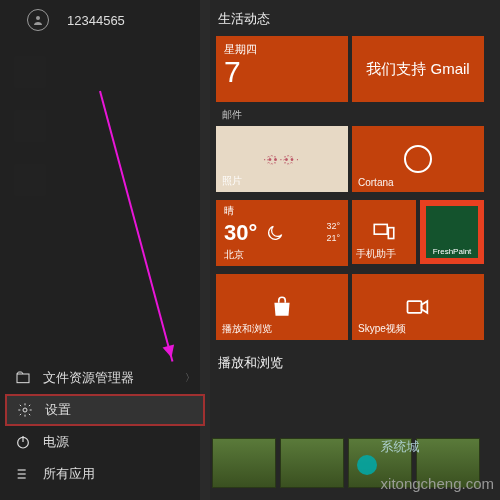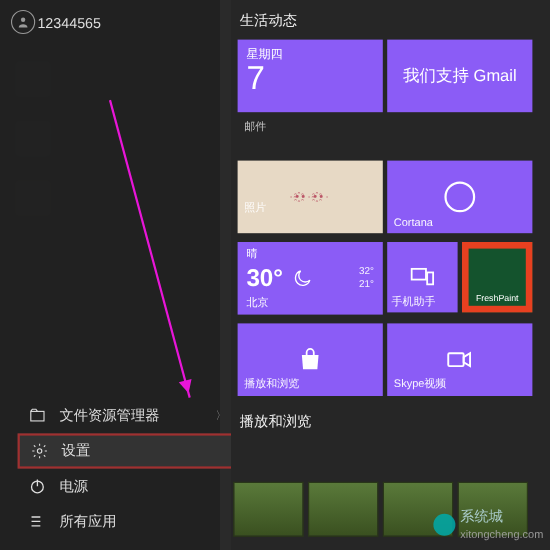--- a/index.html
+++ b/index.html
@@ -1,31 +1,31 @@
 <!DOCTYPE html>
 <html><head>
 <meta charset="utf-8">
 <style>
   *{margin:0;padding:0;box-sizing:border-box;font-family:"Microsoft YaHei","Segoe UI",sans-serif}
   body{width:500px;height:500px;background:#2a2a2a;overflow:hidden;position:relative}
   .blur-bg{position:absolute;left:0;top:0;width:200px;height:500px;background:#1c1c1c;filter:blur(0.5px)}
   .blur-bg .icon-tile{position:absolute;width:32px;height:32px;opacity:0.08;border-radius:4px}
   .left-panel{position:absolute;left:0;top:0;width:200px;height:500px;background:rgba(34,34,34,0.97);color:#ddd;font-size:13px}
-  .user-row{display:flex;align-items:center;gap:2px;padding:8px 10px;height:40px}
+  .user-row{display:flex;align-items:center;gap:18px;padding:8px 27px;height:40px}
   .avatar{width:22px;height:22px;border:1.5px solid #999;border-radius:50%;display:flex;align-items:center;justify-content:center}
   .avatar svg{width:12px;height:12px;fill:#999}
-  .bottom-list{position:absolute;bottom:10px;left:16px;width:100%}
+  .bottom-list{position:absolute;bottom:10px;left:5px;width:100%}
   .menu-item{display:flex;align-items:center;gap:12px;padding:8px 10px;height:32px;cursor:pointer}
   .menu-item .chev{margin-left:auto;color:#888;font-size:10px}
   .menu-item.highlighted{border:2px solid #a03030;background:#333}
   .menu-icon{width:16px;height:16px;display:flex;align-items:center;justify-content:center;fill:#ddd;stroke:#ddd}
   .right-panel{position:absolute;left:210px;top:0;width:290px;height:500px;background:#262626;color:#fff;padding:6px 0 0 4px}
   .section-title{font-size:13px;color:#eee;margin:4px 0 8px 4px}
   .tiles{display:flex;flex-wrap:wrap;gap:4px;width:280px;margin-left:2px}
-  .tile{background:#8b5cf6;color:#fff;position:relative;font-size:11px;display:flex;flex-direction:column;justify-content:flex-end;padding:4px 6px}
+  .tile{background:#c2410c;color:#fff;position:relative;font-size:11px;display:flex;flex-direction:column;justify-content:flex-end;padding:4px 6px}
   .tile.med{width:132px;height:66px}
   .tile.small{width:64px;height:64px}
   .tile.sand{background:#e7d9c5;color:#7a6a55}
   .tile-caption{font-size:10px;opacity:0.95}
   .cal-tile{align-items:flex-start;justify-content:flex-start;padding:6px 8px}
   .cal-tile .dow{font-size:11px}
   .cal-tile .num{font-size:30px;line-height:1;font-weight:300}
   .gmail-tile{align-items:center;justify-content:center;font-size:15px}
   .weather-tile{display:flex;flex-direction:row;align-items:center;gap:8px;padding:6px 8px;justify-content:flex-start}
   .weather-tile .big{font-size:22px;font-weight:700}
@@ -36,21 +36,21 @@
   .freshpaint{border:6px solid #e74020;background:#14532d;width:64px;height:64px;display:flex;align-items:flex-end;justify-content:center;font-size:8px;color:#fff;padding-bottom:2px}
   .cortana-ring{width:28px;height:28px;border:2px solid #fff;border-radius:50%;margin:auto}
   .store-bag{width:26px;height:26px;margin:auto}
   .watermark{position:absolute;right:6px;bottom:8px;color:#bcdfe8;font-size:13px;opacity:.85;display:flex;align-items:center;gap:4px}
   .watermark .logo{width:20px;height:20px;background:#0aa;border-radius:50%;position:relative}
   .arrow{position:absolute;width:280px;height:2px;background:#e815d8;transform-origin:left center;left:100px;top:90px;transform:rotate(75deg)}
   .arrow::after{content:"";position:absolute;right:-2px;top:-5px;border:6px solid transparent;border-left:12px solid #e815d8}
   .row2{display:flex;gap:4px;width:272px}
   .minecraft-row{position:absolute;bottom:12px;left:2px;display:flex;gap:4px}
   .mc{width:64px;height:50px;background:linear-gradient(#5a7a3a,#3a5020);border:1px solid #2a3818}
-  .sub{font-size:10px;color:#aaa;margin-top:2px}
+  .sub{font-size:15px;color:#aaa;margin-top:19px}
 </style>
 </head>
 <body>
 
 <div class="blur-bg">
   <div class="icon-tile" style="left:14px;top:56px;background:#3a6"></div>
   <div class="icon-tile" style="left:14px;top:110px;background:#36a"></div>
   <div class="icon-tile" style="left:14px;top:164px;background:#a63"></div>
 </div>
 
@@ -115,26 +115,26 @@
   <div class="tiles">
     <div class="row2">
       <div class="tile med cal-tile">
         <span class="dow">星期四</span>
         <span class="num">7</span>
       </div>
       <div class="tile med gmail-tile">
         <span>我们支持 Gmail</span>
       </div>
     </div>
-    <div class="tile-caption" style="margin:2px 0 20px 6px;color:#ccc">邮件</div>
+    <div class="tile-caption" style="margin:2px 0 0 6px;color:#ccc">邮件</div>
 
     <div class="row2">
       <div class="tile med sand center-icon">
         <div style="margin:auto;font-size:10px;letter-spacing:2px;color:#b56">·•҈•·•҈•·</div>
-        <span class="tile-caption" style="position:absolute;left:6px;bottom:16px;color:#fff">照片</span>
+        <span class="tile-caption" style="position:absolute;left:6px;bottom:4px;color:#fff">照片</span>
       </div>
       <div class="tile med center-icon">
         <div class="cortana-ring"></div>
         <span class="tile-caption" style="position:absolute;left:6px;bottom:4px">Cortana</span>
       </div>
     </div>
 
     <div class="row2" style="margin-top:4px">
       <div class="tile med weather-tile">
         <span class="top">晴</span>

